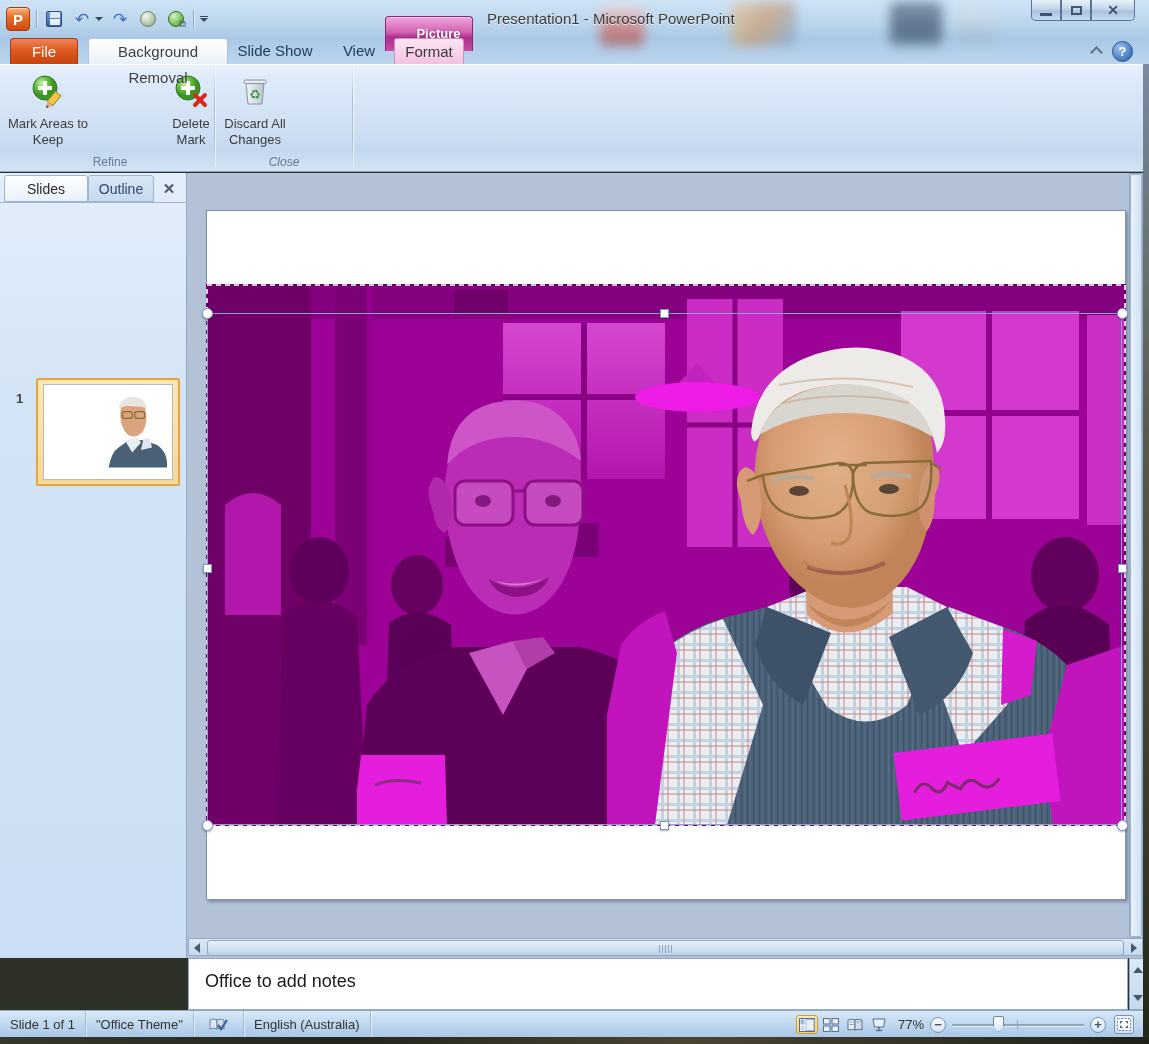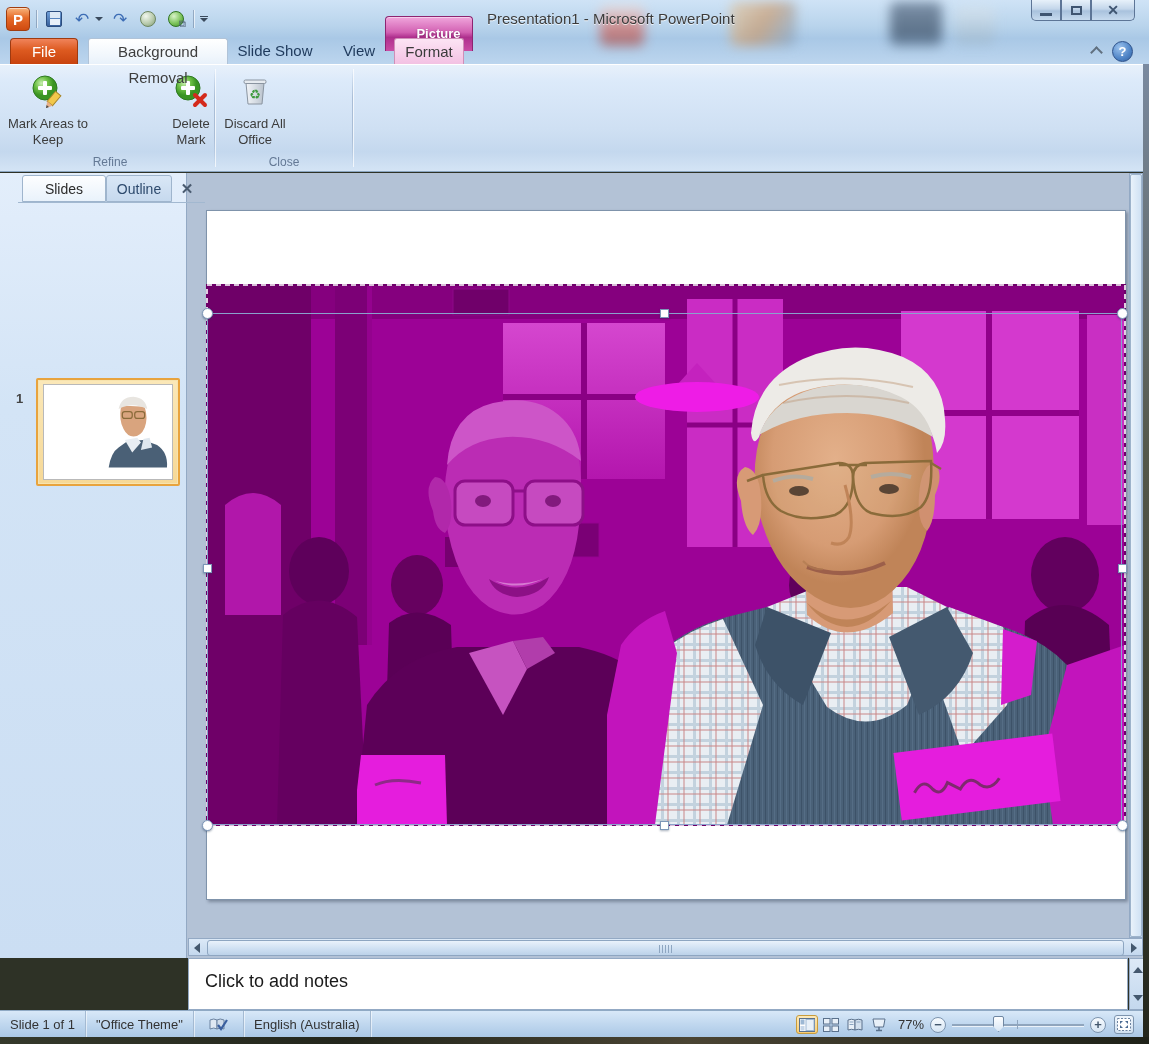--- a/index.html
+++ b/index.html
@@ -81,21 +81,21 @@
   .rib-label { margin-top:8px; font-size:13px; color:#3c3c3c; text-align:center; line-height:16px; }
   .grp-label { position:absolute; top:90px; font-size:12px; color:#647995; text-align:center; }
   .grp-sep { position:absolute; top:4px; width:1px; height:98px; background:linear-gradient(rgba(140,160,190,0), #a9bdd6 30%, #a9bdd6 70%, rgba(140,160,190,0)); box-shadow:1px 0 0 rgba(255,255,255,.7); }
 
   
   #main { position:absolute; left:0; top:173px; width:1143px; height:785px; background:#b3c2d6; }
 
   
   #slides-pane { position:absolute; left:0; top:0; width:187px; height:785px;
     background:linear-gradient(#e3eefb, #d3e4f6 30%, #cbdef3); border-right:1px solid #93a9c4; }
-  .pane-tabs { position:absolute; left:0; top:2px; width:187px; height:28px; border-bottom:1px solid #a2b8d0;margin-left:18px; }
+  .pane-tabs { position:absolute; left:0; top:2px; width:187px; height:28px; border-bottom:1px solid #a2b8d0; }
   .pane-tab { position:absolute; top:0; height:27px; font-size:14px; text-align:center; line-height:27px; color:#2d4a6d; border:1px solid #9fb5cd; border-radius:3px 3px 0 0; }
   #ptab-slides { left:4px; width:84px; background:linear-gradient(#fdfeff,#e9f2fb); color:#2b2b2b; }
   #ptab-outline { left:88px; width:66px; background:linear-gradient(#d9e7f6,#c6d9ee); }
   #pane-close { position:absolute; right:8px; top:4px; width:20px; height:20px; color:#4a5b70; font-size:15px; font-weight:bold; text-align:center; line-height:20px; }
   .thumb-num { position:absolute; left:16px; top:218px; font-size:13px; font-weight:bold; color:#444; }
   #thumb-sel { position:absolute; left:36px; top:205px; width:144px; height:108px; border-radius:2px;
     background:linear-gradient(#fbe8b8,#f6d896); border:2px solid #e8a33d; box-shadow:0 0 0 1px #f7e3ae inset; }
   #thumb-slide { position:absolute; left:5px; top:4px; width:130px; height:96px; background:#fff; border:1px solid #b9b9b9; overflow:hidden; }
 
   
@@ -276,25 +276,25 @@
           <text x="17" y="25" font-size="13" text-anchor="middle" fill="#3f9b3f">♻</text>
           <defs>
               <linearGradient id="gBin" x1="0" y1="0" x2="1" y2="0">
                 <stop offset="0%" stop-color="#f2f5f8"></stop>
                 <stop offset="50%" stop-color="#d7dde4"></stop>
                 <stop offset="100%" stop-color="#b9c2cc"></stop>
               </linearGradient>
             </defs>
         </svg>
       </div>
-      <div class="rib-label">Discard All Office</div>
-    </div>
-
-
-    <div class="grp-label" style="left:216px; width:136px;">Close</div>
+      <div class="rib-label">Discard All Changes</div>
+    </div>
+
+
+    <div class="grp-label" style="left:216px; width:136px;font-style:italic;">Close</div>
     <div class="grp-sep" style="left:352px;"></div>
   </div>
 
   <div id="main">
 
     <div id="slides-pane">
       <div class="pane-tabs">
         <div class="pane-tab" id="ptab-slides">Slides</div>
         <div class="pane-tab" id="ptab-outline">Outline</div>
         <div id="pane-close">✕</div>
@@ -480,21 +480,21 @@
       <div id="hthumb">
           <div class="grip"></div>
         </div>
       <div class="sb-btn" style="right:0;">
           <div class="tri tri-right"></div>
         </div>
     </div>
   </div>
 
   <div id="notes">
-    <div id="notes-text">Click to add notes</div>
+    <div id="notes-text">Office to add notes</div>
   </div>
   <div id="notes-sb" class="sb">
     <div class="nsb-btn" style="top:2px;">
         <div class="tri tri-up"></div>
       </div>
     <div class="nsb-btn" style="top:30px;">
         <div class="tri tri-down"></div>
       </div>
   </div>
 

